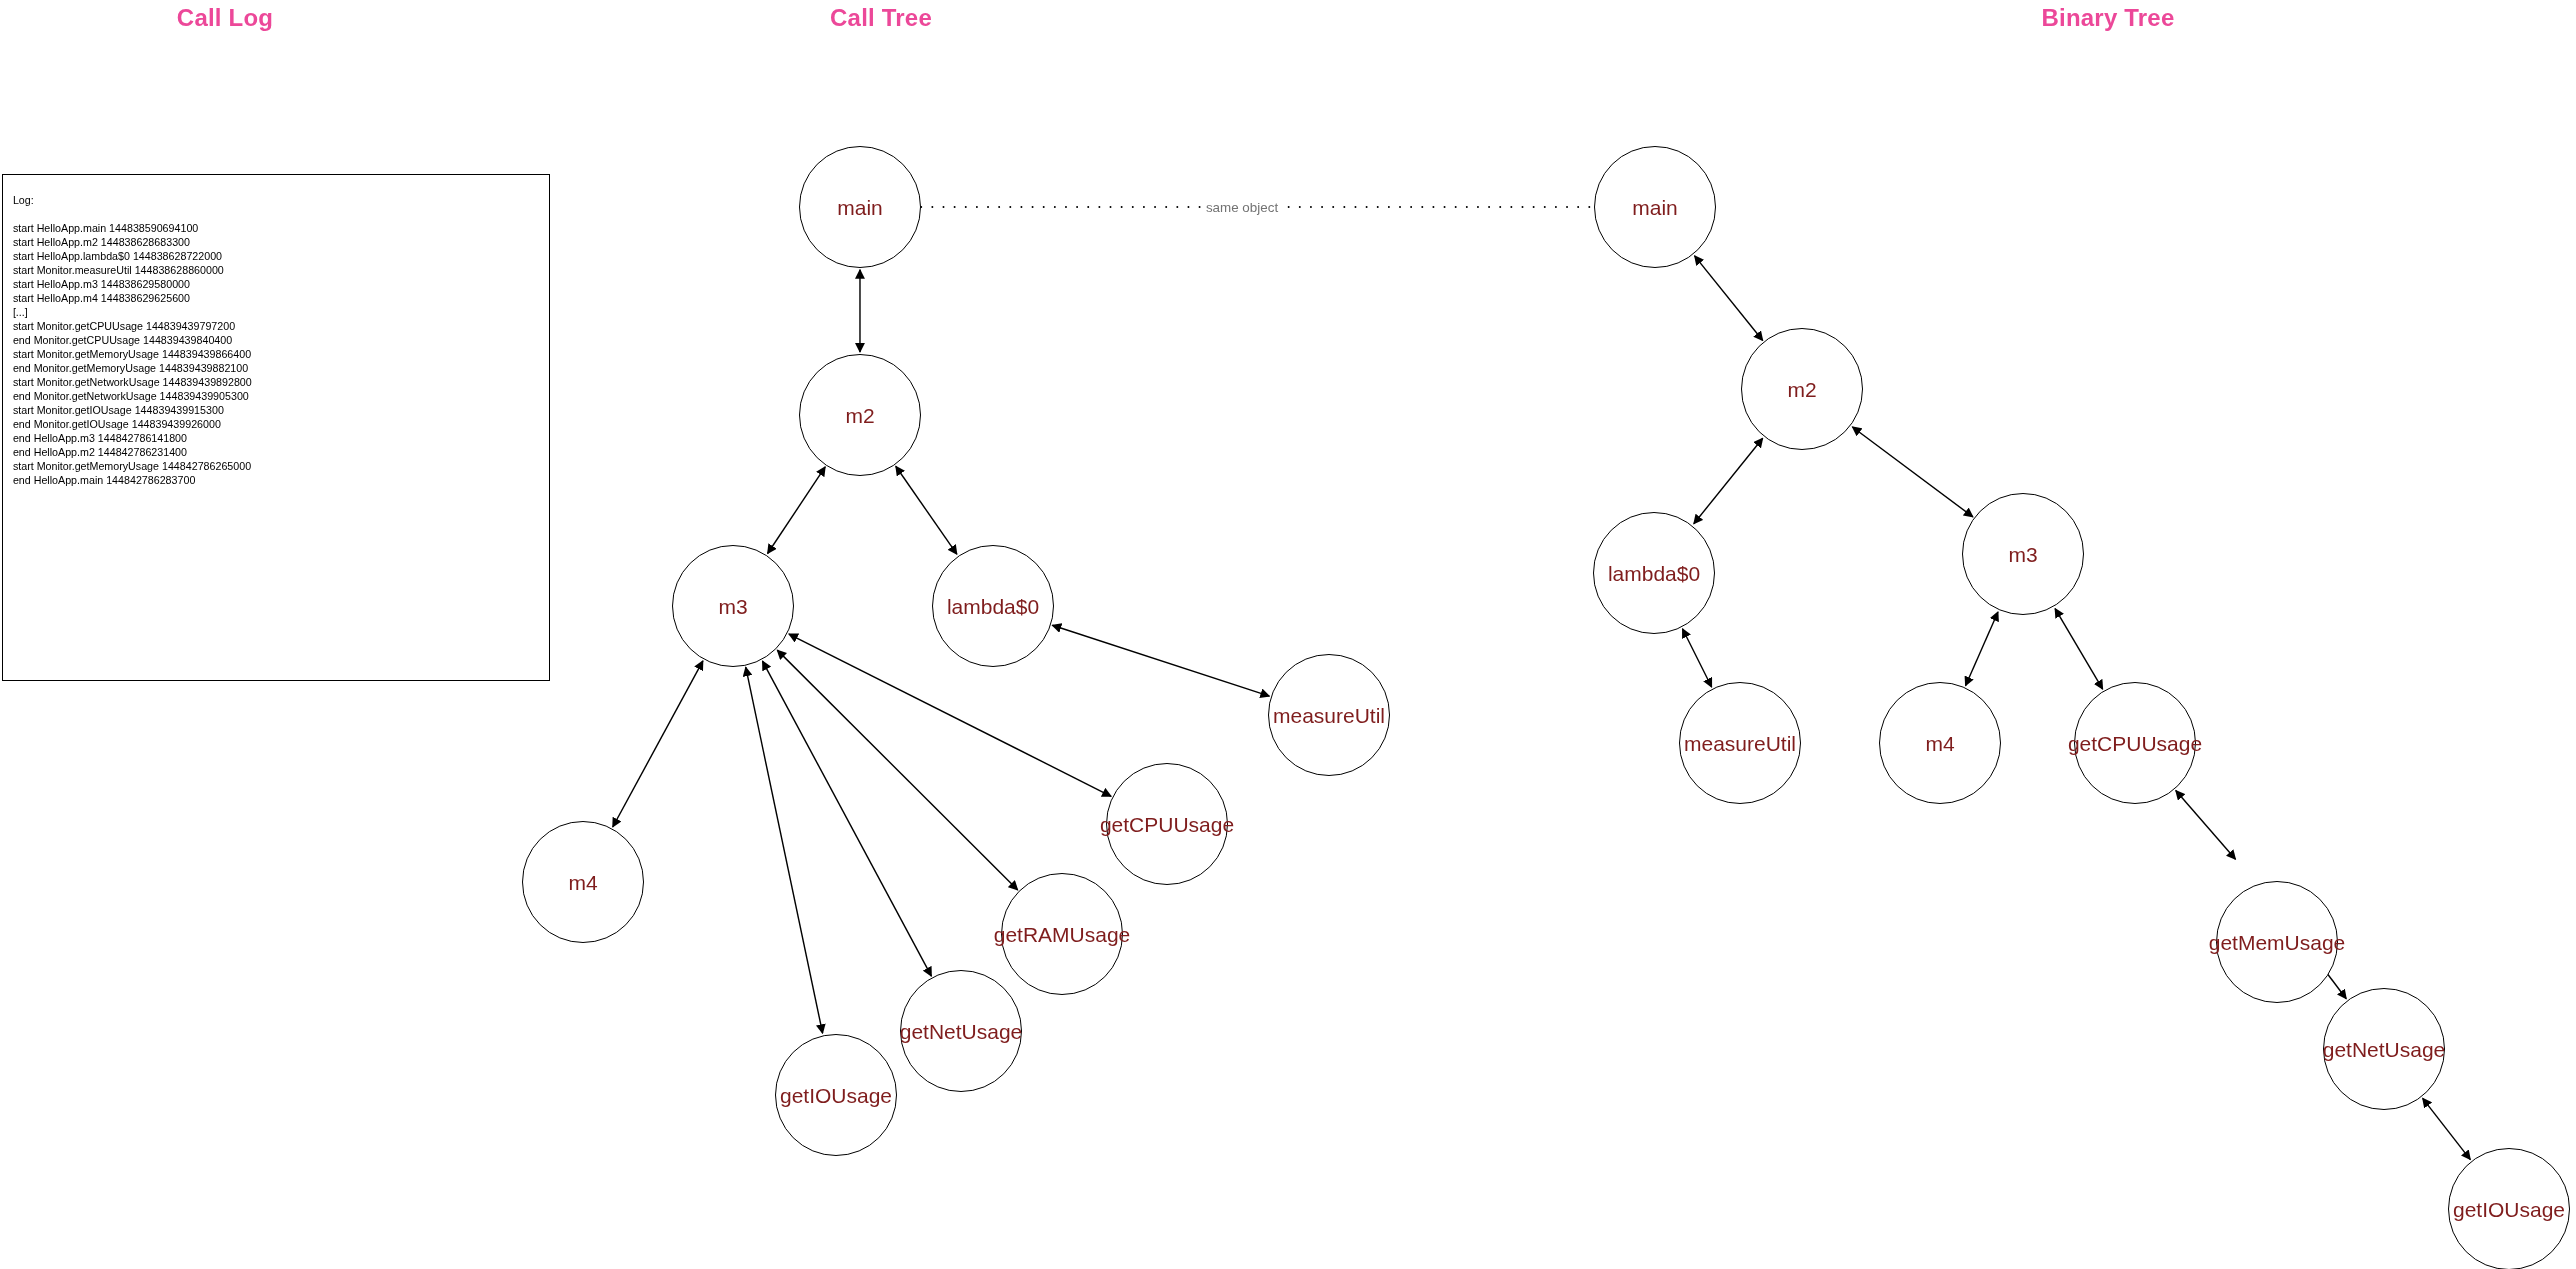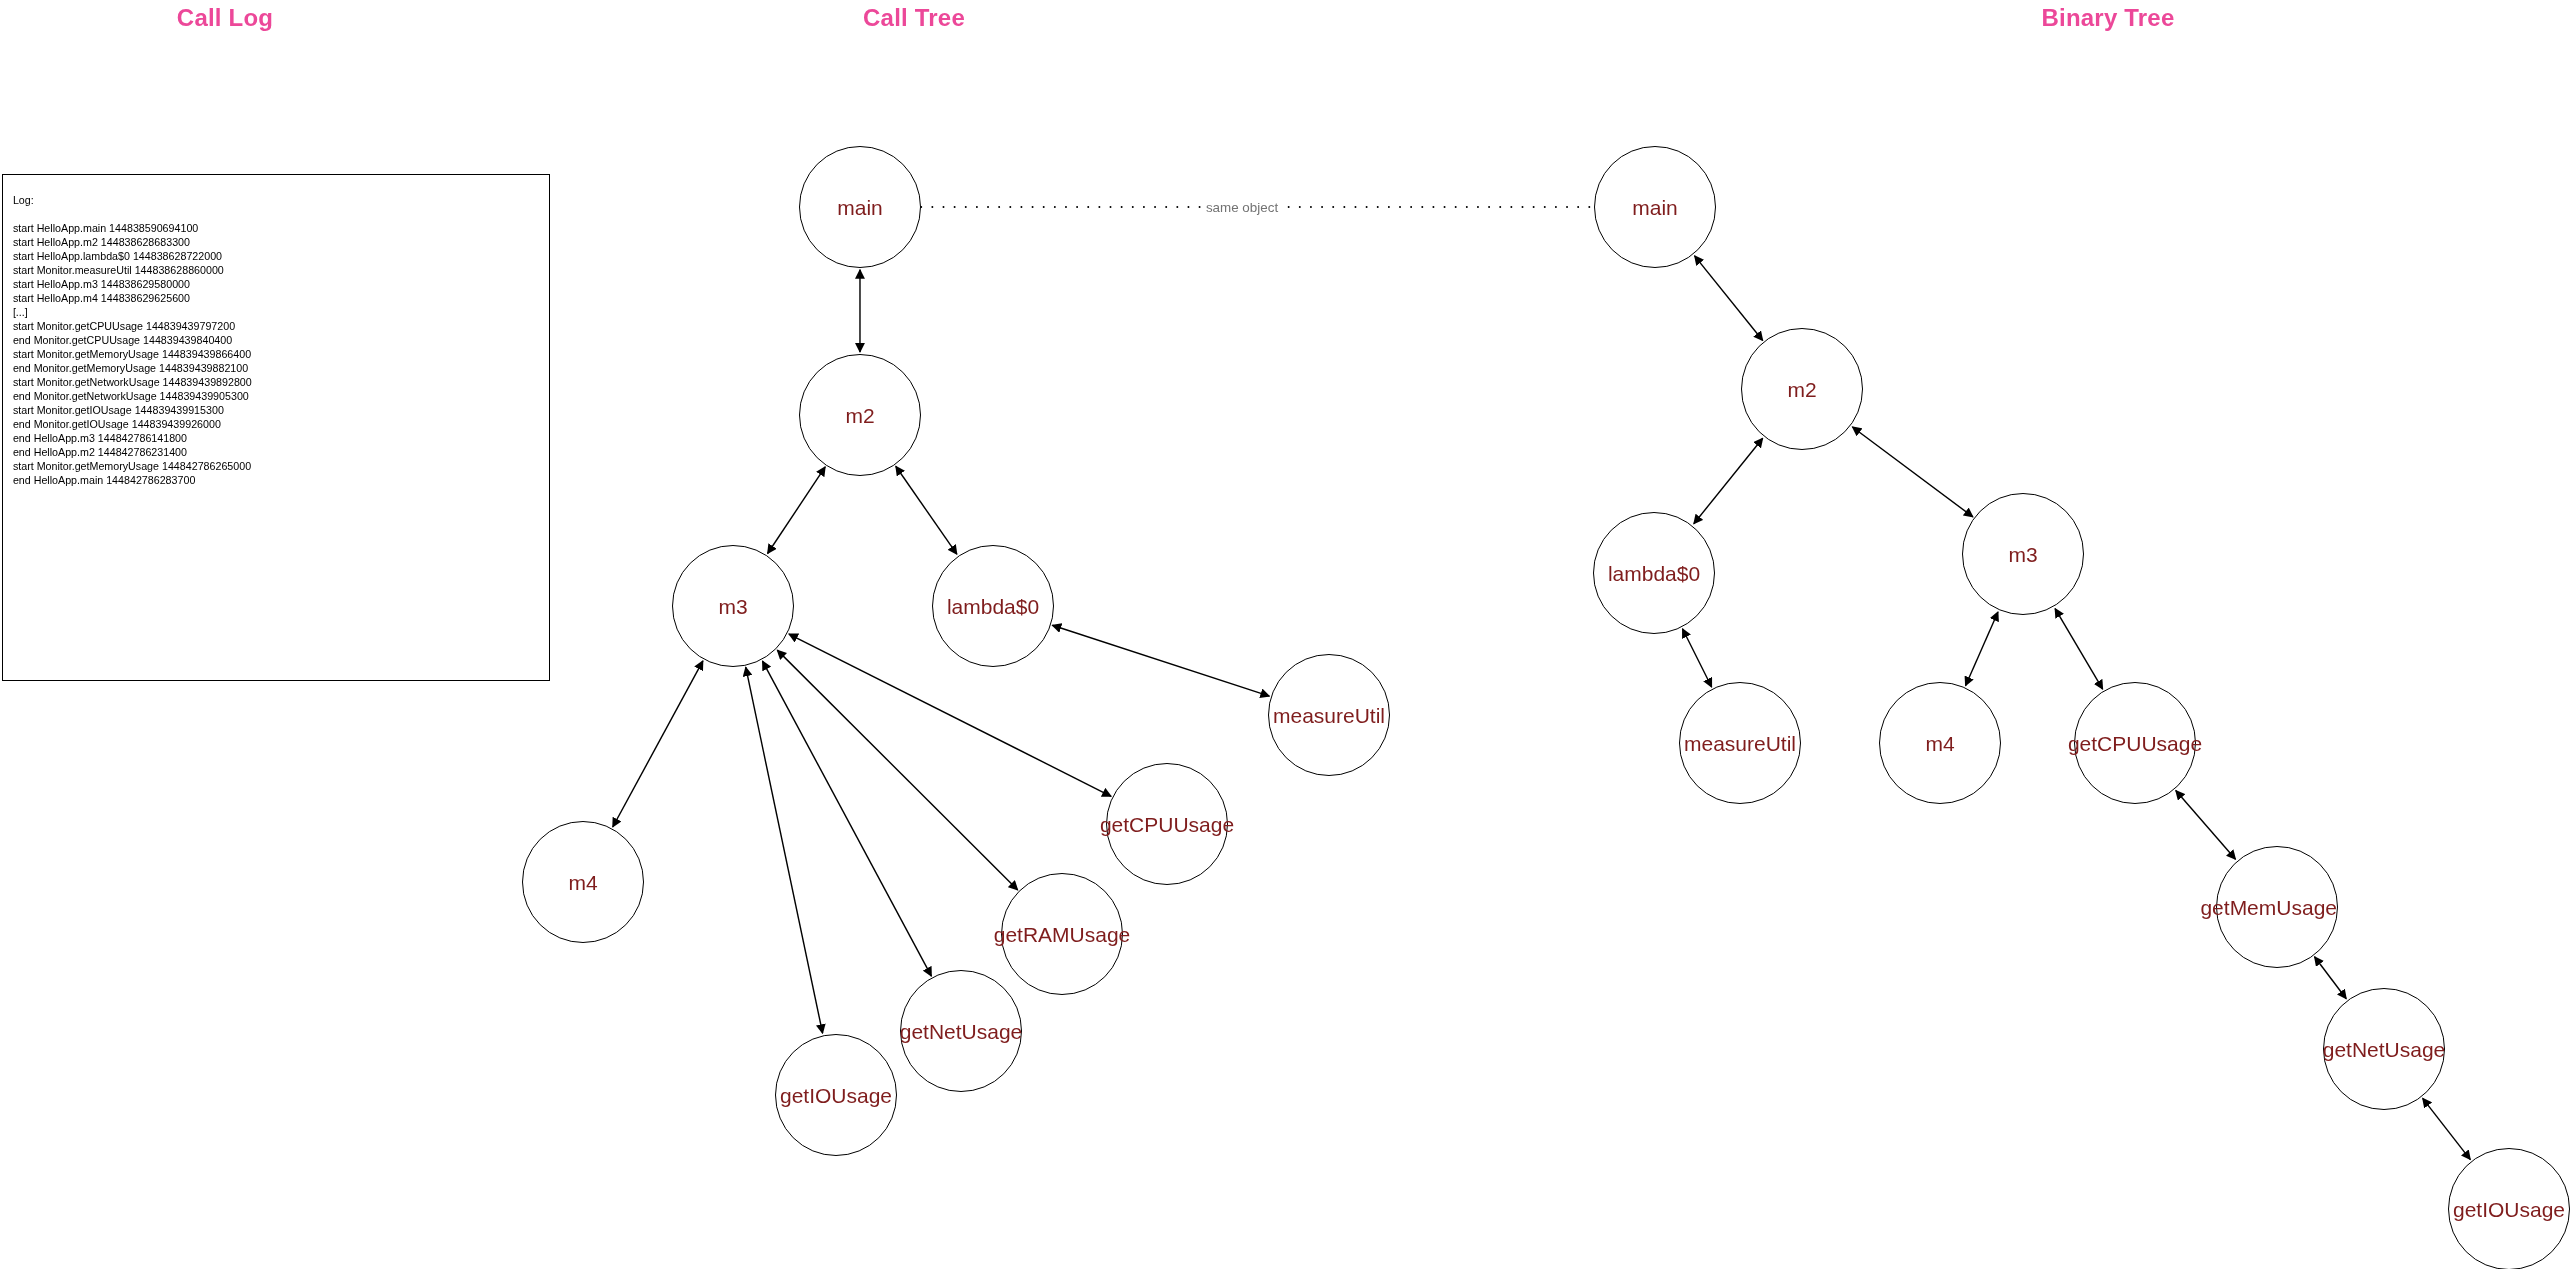--- a/index.html
+++ b/index.html
@@ -22,21 +22,21 @@
   .section-title {
     position: absolute;
     font-size: 24px;
     font-weight: bold;
     letter-spacing: 0.2px;
     white-space: nowrap;
     transform: translateX(-50%);
     color: #ec4899;
   }
   #title-call-log  { left: 225px;  top: 4px; }
-  #title-call-tree { left: 914px; top: 4px; }
+  #title-call-tree { left: 881px; top: 4px; }
   #title-binary-tree { left: 2108px; top: 4px; }
 
   #log-box {
     position: absolute;
     left: 2.4px;
     top: 174px;
     width: 548px;
     height: 507px;
     border: 1.6px solid #000000;
     background: #ffffff;
@@ -207,21 +207,21 @@
       </div>
       <div class="node" style="left: 1740px; top: 743px;">
         <span class="node-label">measureUtil</span>
       </div>
       <div class="node" style="left: 1940px; top: 743px;">
         <span class="node-label">m4</span>
       </div>
       <div class="node" style="left: 2135px; top: 743px;">
         <span class="node-label">getCPUUsage</span>
       </div>
-      <div class="node" style="left: 2277px; top: 907px; justify-content: flex-end;">
+      <div class="node" style="left: 2277px; top: 942px;">
         <span class="node-label">getMemUsage</span>
       </div>
       <div class="node" style="left: 2384px; top: 1049px;">
         <span class="node-label">getNetUsage</span>
       </div>
       <div class="node" style="left: 2509px; top: 1209px;">
         <span class="node-label">getIOUsage</span>
       </div>
     </div>
 

